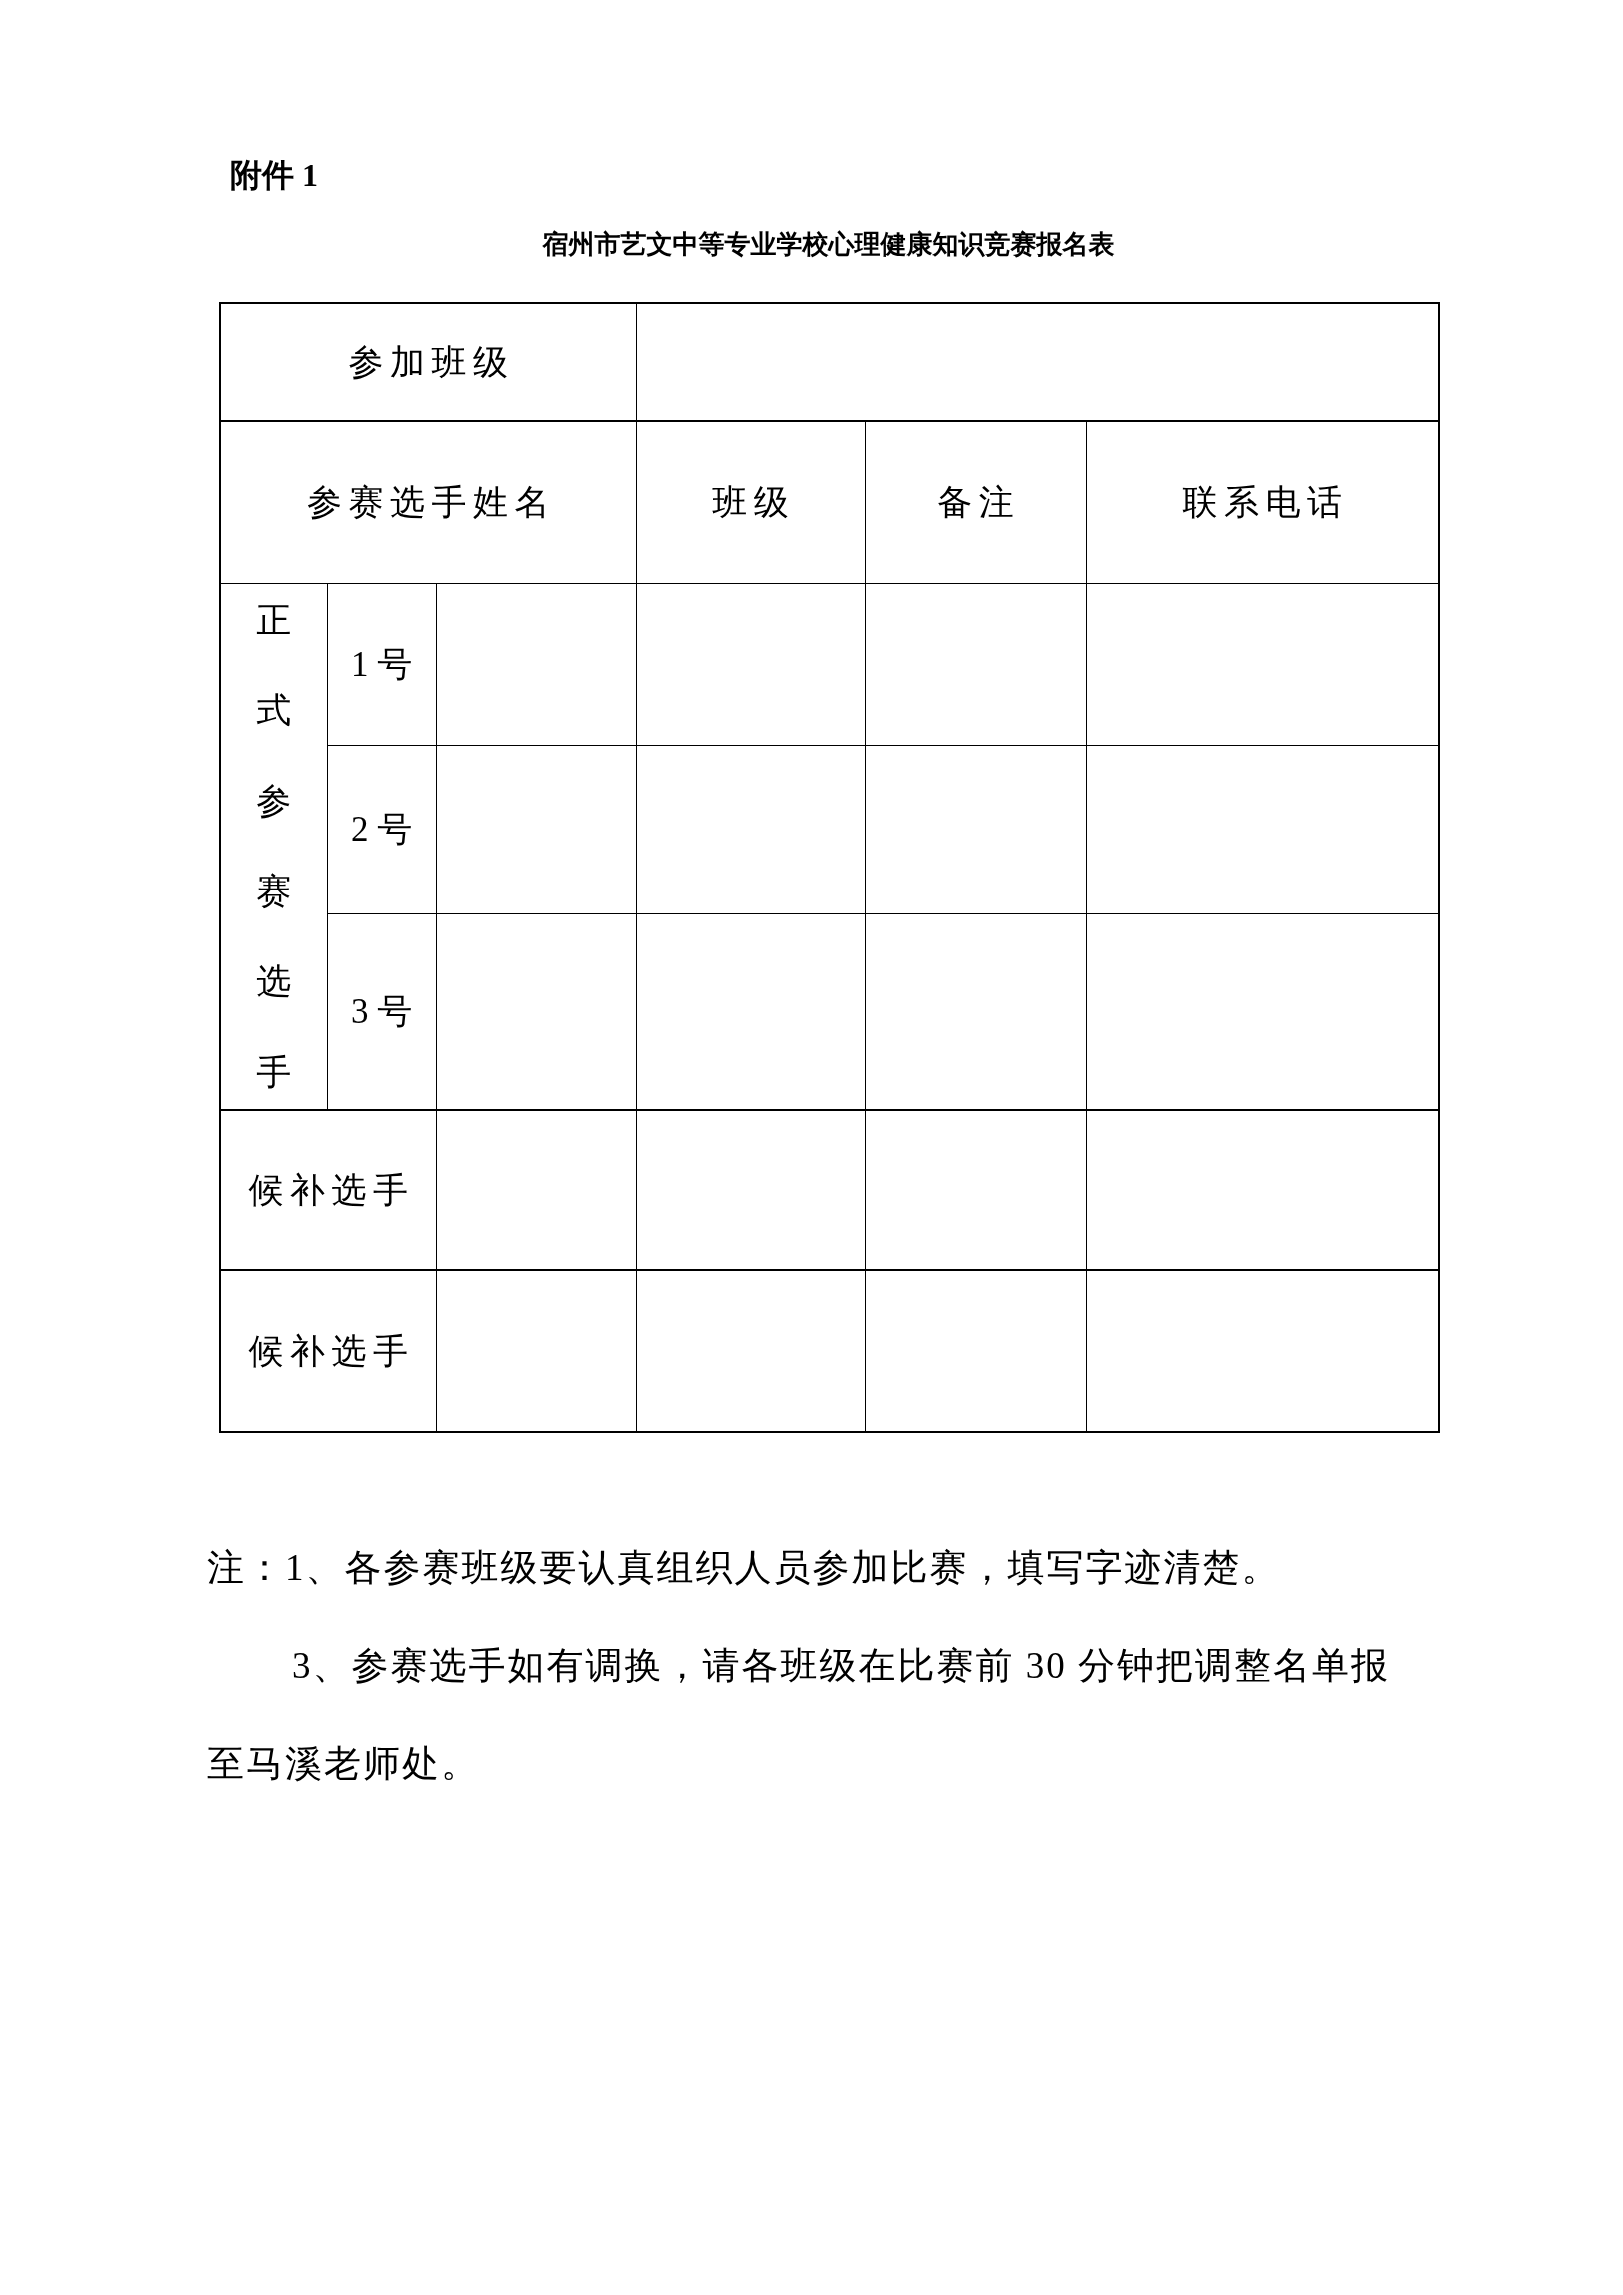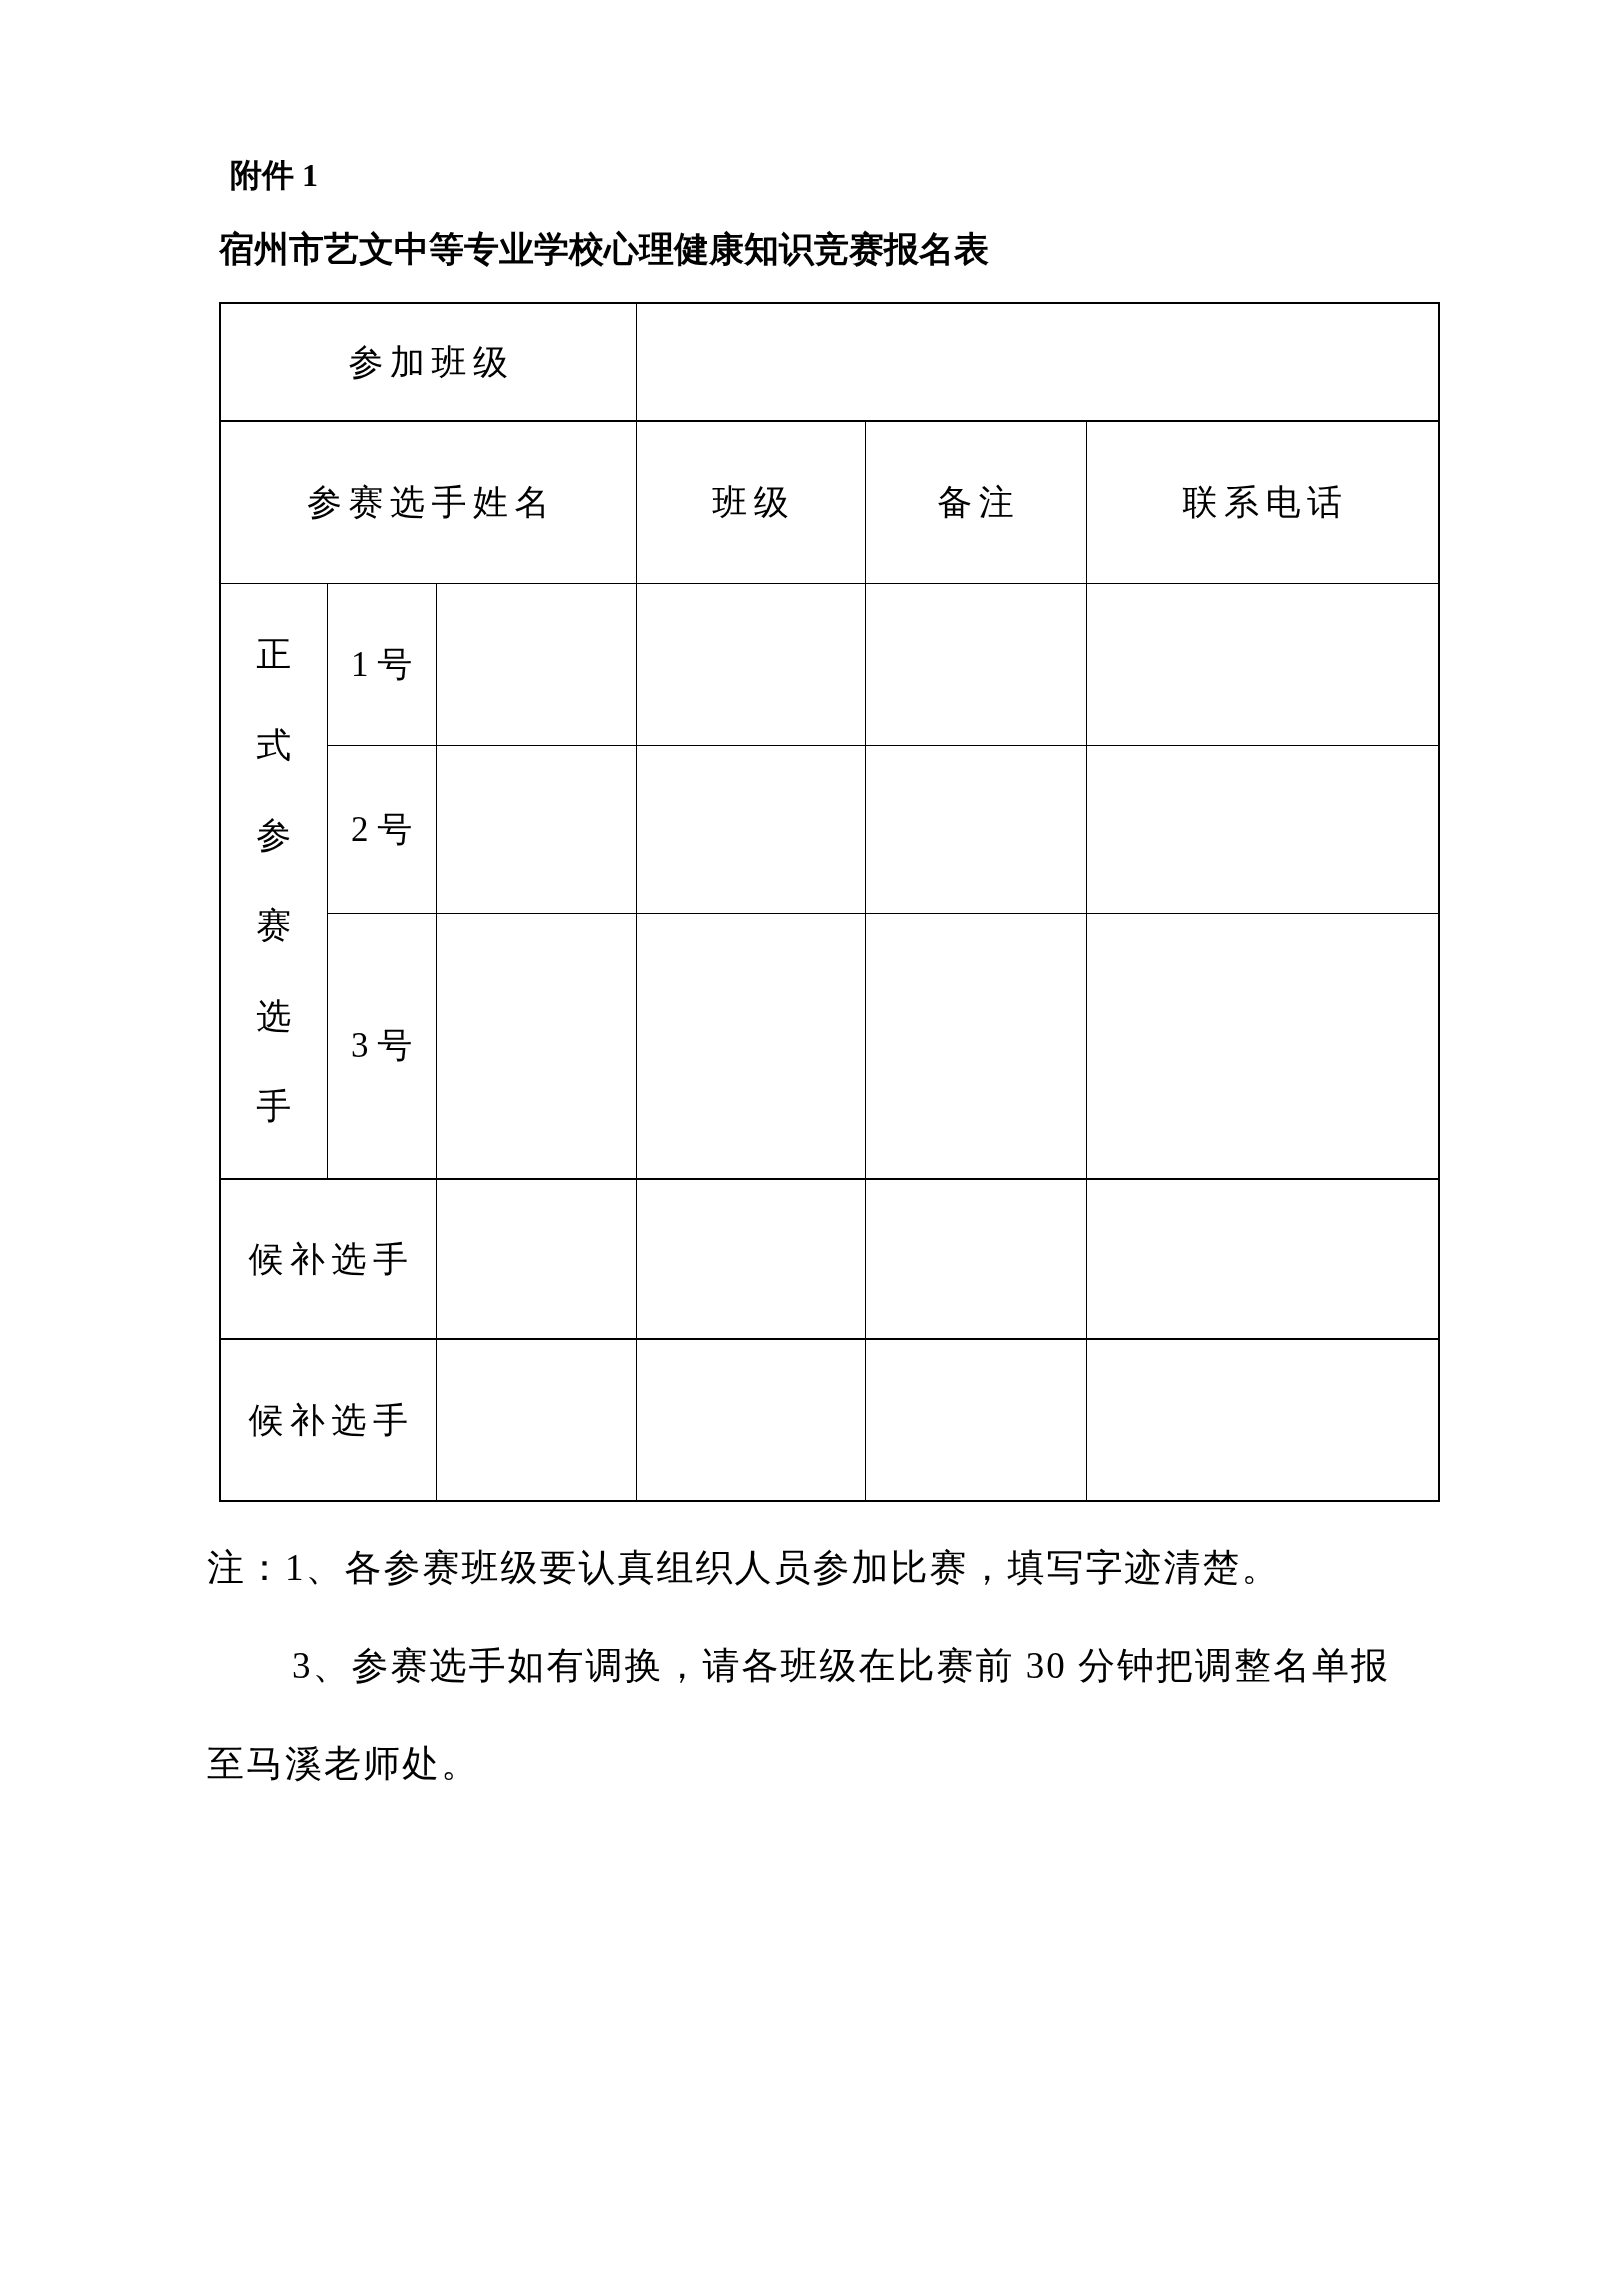--- a/index.html
+++ b/index.html
@@ -25,22 +25,22 @@
     font-size: 32px;
     font-weight: 700;
     line-height: 1.15;
     white-space: nowrap;
   }
   .doc-title {
     position: absolute;
     left: 219px;
     top: 229px;
     width: 1219px;
-    text-align: left;
-    font-size: 35px;
+    text-align: center;
+    font-size: 26px;
     font-weight: 700;
     line-height: 1.2;
     white-space: nowrap;
   }
 
   
   table.form-table {
     position: absolute;
     left: 219px;
     top: 302px;
@@ -61,21 +61,21 @@
   col.c2 { width: 109px; }
   col.c3 { width: 200px; }
   col.c4 { width: 229px; }
   col.c5 { width: 221px; }
   col.c6 { width: 353px; }
 
   tr.r1 { height: 118px; }
   tr.r2 { height: 162px; }
   tr.r3 { height: 162px; }
   tr.r4 { height: 168px; }
-  tr.r5 { height: 266px; padding-left: 12px; }
+  tr.r5 { height: 197px; padding-left: 12px; }
   tr.r6 { height: 160px; }
   tr.r7 { height: 162px; }
 
   
   tr.r1 td,
   tr.r5 td,
   tr.r6 td,
   td.group-cell {
     border-bottom-width: 2.6px;
   }

